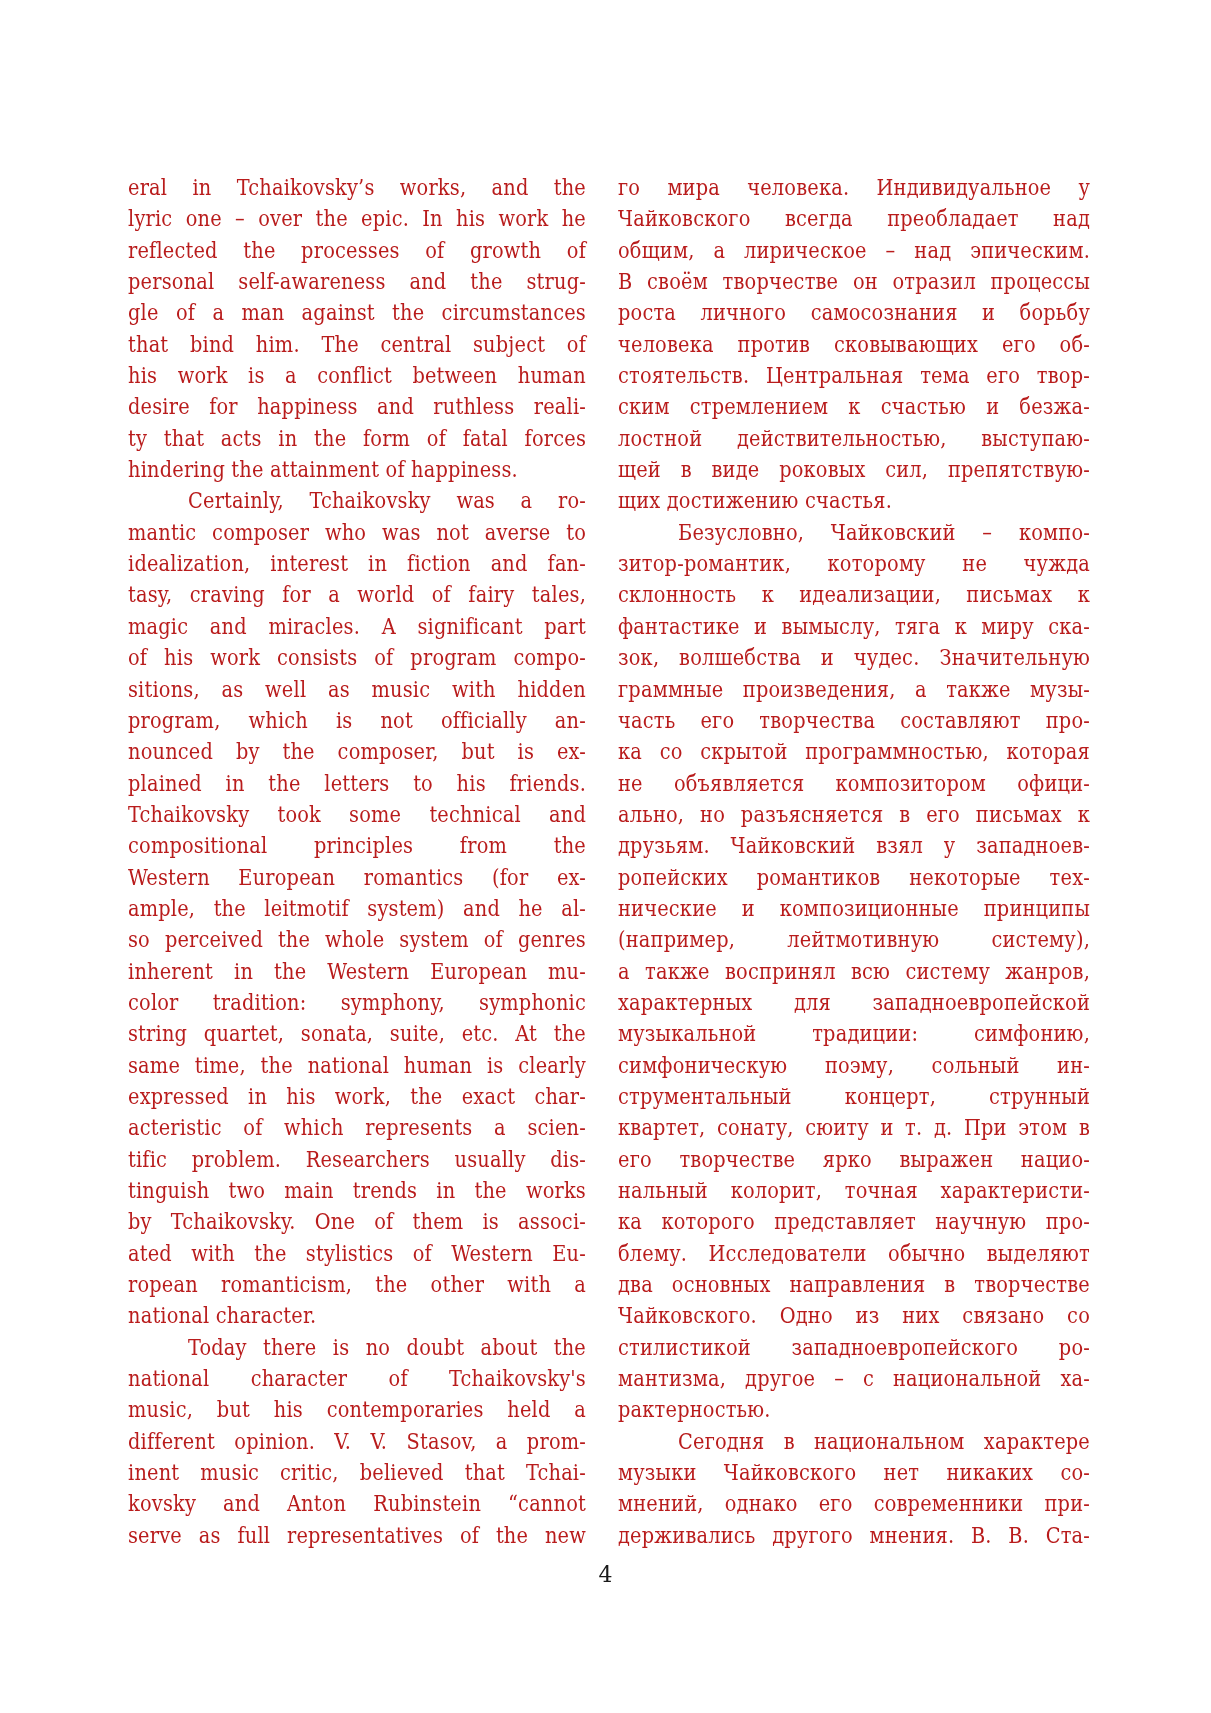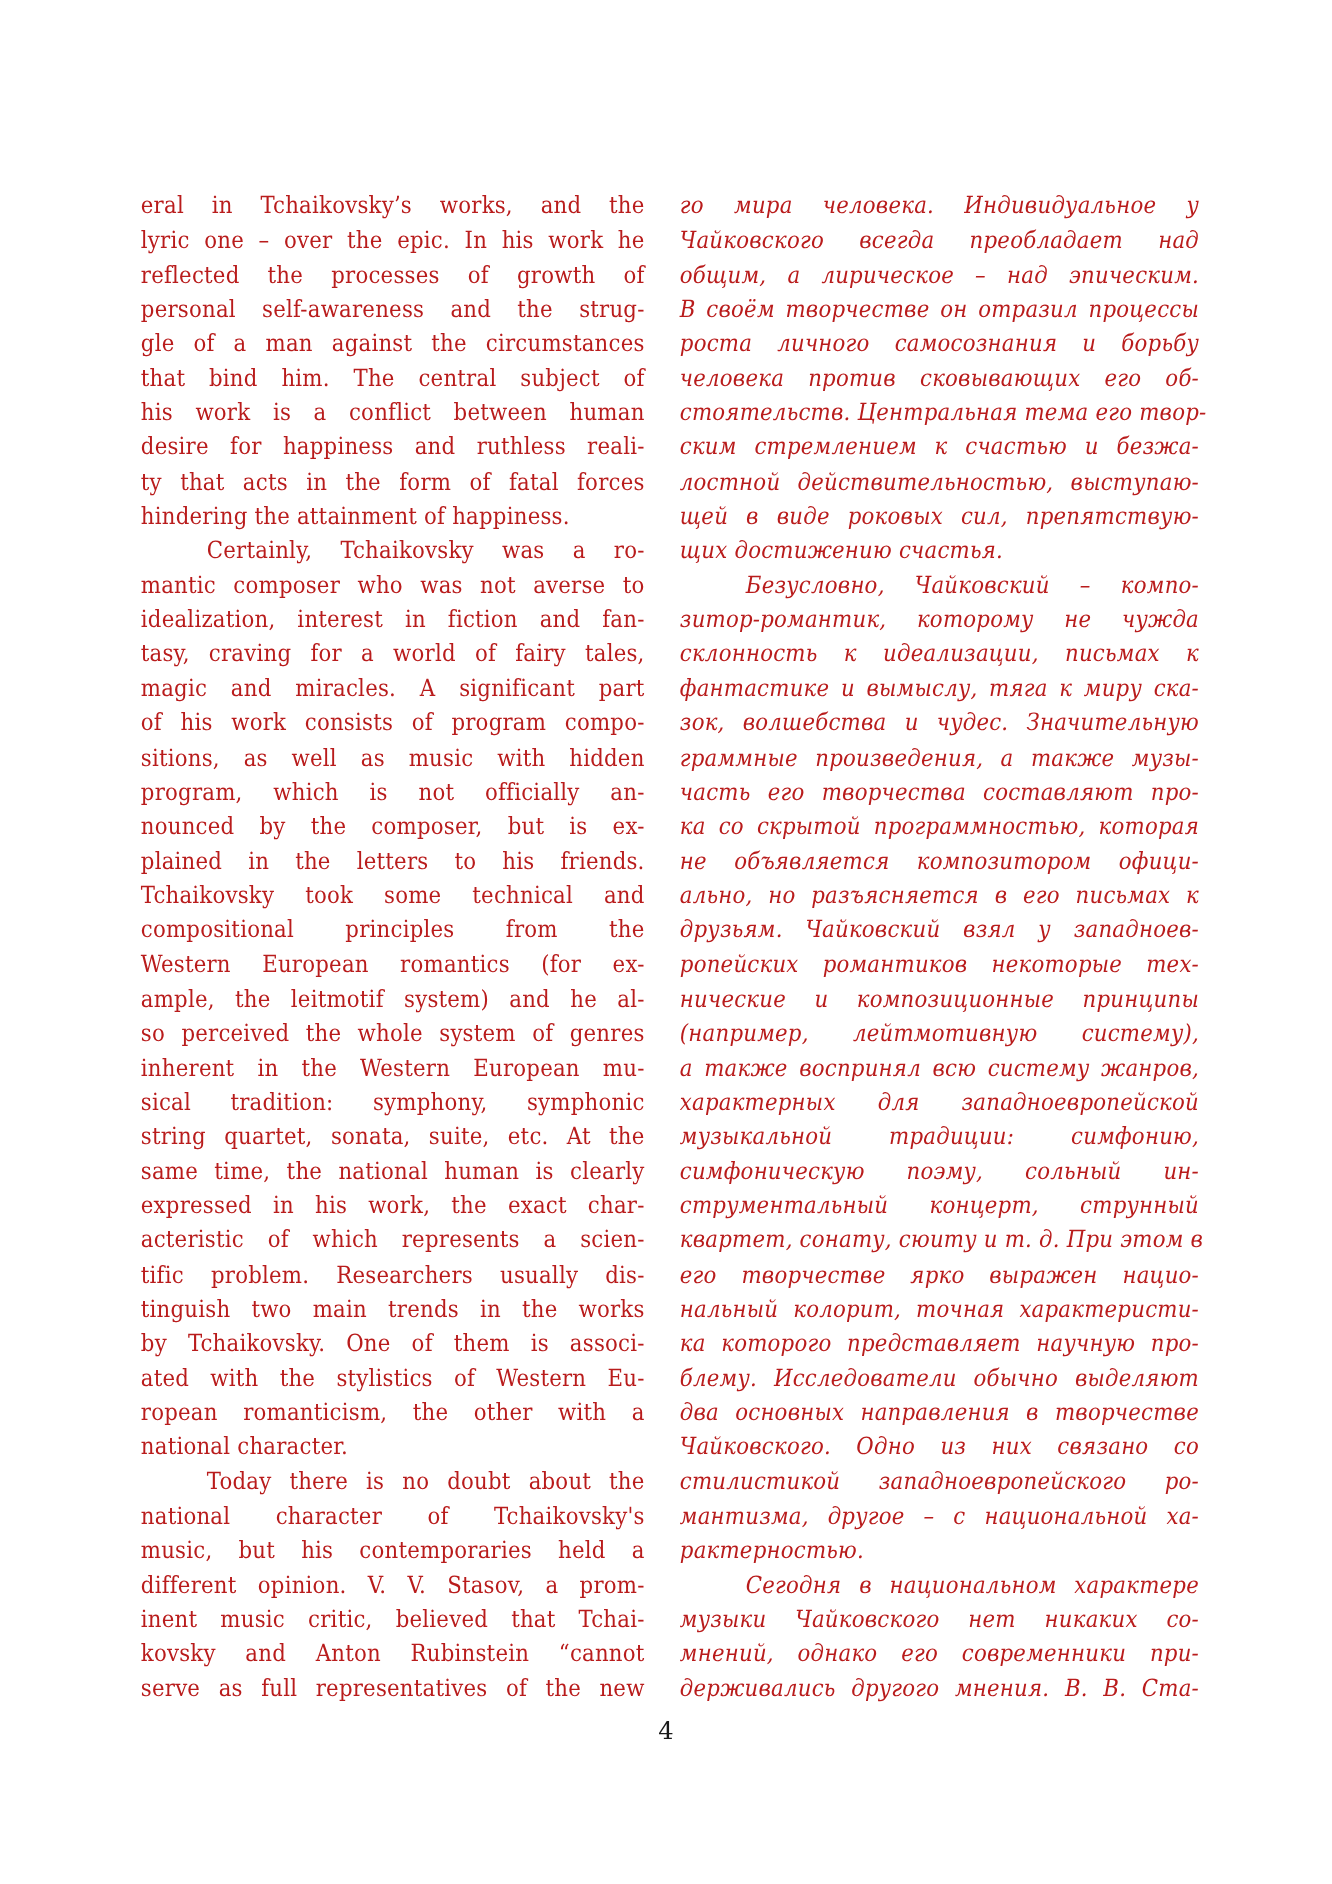--- a/index.html
+++ b/index.html
@@ -10,21 +10,21 @@
     top: 134px;
     font-family: "DejaVu Serif", serif;
     font-size: 21.5px;
     line-height: 31.35px;
     color: #b91c1c;
     letter-spacing: 0.2px;
     font-stretch: condensed;
     margin-top: 38px;
   }
   .col-left { left: 128px; width: 458px; }
-  .col-right { left: 618px; width: 472px; font-style: italic; }
+  .col-right { left: 618px; width: 472px; }
   .line { display: block; height: 31.35px; white-space: nowrap; text-align: justify; text-align-last: justify; overflow: visible; }
   .line.last { text-align-last: left; }
   .line.indent { padding-left: 60px; }
   .pagenum {
     position: absolute; top: 1562px; left: 0; width: 1211px; text-align: center;
     font-family: "DejaVu Serif", serif; font-size: 22px; color: #1a1a1a;
   }
 </style>
 </head>
 <body>
@@ -50,21 +50,21 @@
       <span class="line">sitions, as well as music with hidden</span>
       <span class="line">program, which is not officially an-</span>
       <span class="line">nounced by the composer, but is ex-</span>
       <span class="line">plained in the letters to his friends.</span>
       <span class="line">Tchaikovsky took some technical and</span>
       <span class="line">compositional principles from the</span>
       <span class="line">Western European romantics (for ex-</span>
       <span class="line">ample, the leitmotif system) and he al-</span>
       <span class="line">so perceived the whole system of genres</span>
       <span class="line">inherent in the Western European mu-</span>
-      <span class="line">sical tradition: symphony, symphonic</span>
+      <span class="line">color tradition: symphony, symphonic</span>
       <span class="line">string quartet, sonata, suite, etc. At the</span>
       <span class="line">same time, the national human is clearly</span>
       <span class="line">expressed in his work, the exact char-</span>
       <span class="line">acteristic of which represents a scien-</span>
       <span class="line">tific problem. Researchers usually dis-</span>
       <span class="line">tinguish two main trends in the works</span>
       <span class="line">by Tchaikovsky. One of them is associ-</span>
       <span class="line">ated with the stylistics of Western Eu-</span>
       <span class="line">ropean romanticism, the other with a</span>
       <span class="line last">national character.</span>

